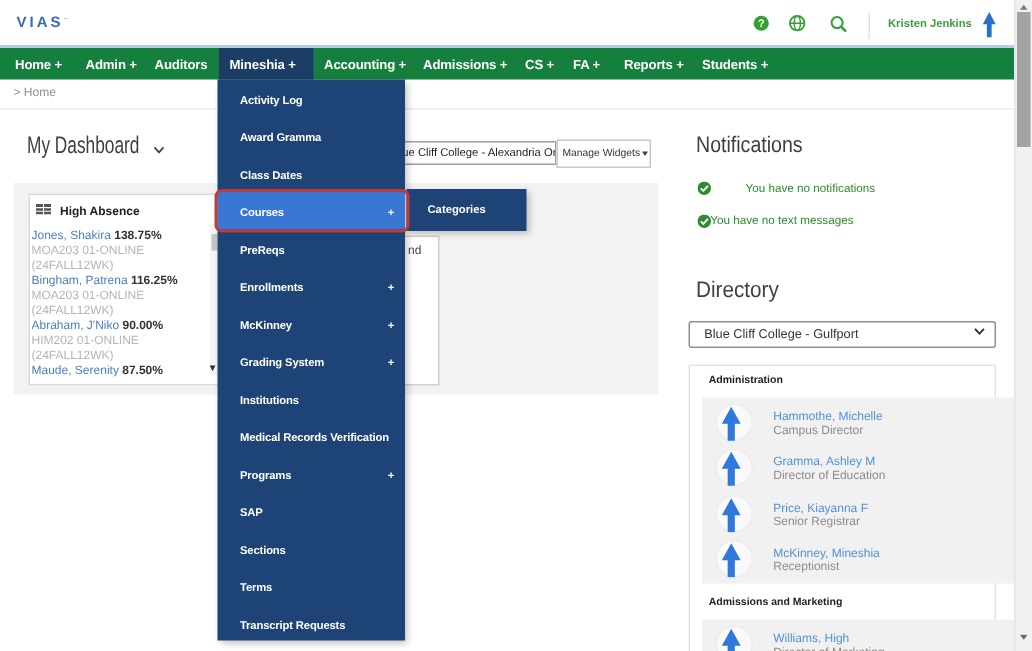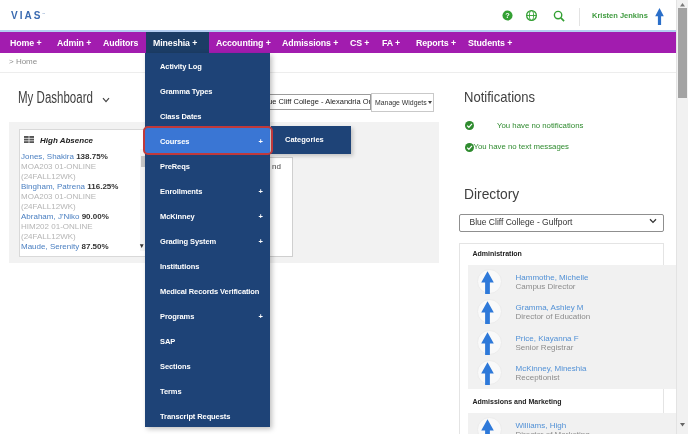--- a/index.html
+++ b/index.html
@@ -4,35 +4,35 @@
 <style>
 * { margin:0; padding:0; box-sizing:border-box; }
 html,body { width:688px; height:434px; overflow:hidden; }
 body { font-family:"Liberation Sans", sans-serif; background:#fff; position:relative; }
 .abs { position:absolute; }
 
 #logo { left:11px; top:10px; font-size:10px; font-weight:bold; color:#3a6ab0; letter-spacing:2px; }
 #logo sup { font-size:3px; letter-spacing:0; color:#8aa6cc; vertical-align:4px; }
 
 #navline { left:0; top:30px; width:676px; height:2px; background:#b3cdf1; }
-#nav { left:0; top:32px; width:676px; height:21px; background:#a21caf;padding-left:26px; }
+#nav { left:0; top:32px; width:676px; height:21px; background:#15803d;padding-left:26px; }
 .navitem { position:absolute; top:5.5px; font-size:8.8px; font-weight:bold; letter-spacing:-0.1px; color:#fff; white-space:nowrap; }
 #acad-bg { left:146px; top:0; width:63px; height:21px; background:#1c3d66; }
 
 #crumb { left:9px; top:57px; font-size:8px; color:#8e8e8e; }
 #dash-h { left:18px; top:89px; font-size:16px; color:#3f3f3f; transform:scaleX(0.72); transform-origin:0 0; white-space:nowrap; }
 
 
 #sel1 { left:257.5px; top:94px; width:113.5px; height:16px; background:#fff; border:1px solid #9c9c9c; font-size:7.5px; color:#222; line-height:14px; padding-left:3px; overflow:hidden; white-space:nowrap; }
 #mw { left:371px; top:93px; width:63px; height:19px; background:#fff; border:1px solid #c9c9c9; font-size:6.9px; color:#333; line-height:17px; padding-left:3px; white-space:nowrap; }
 #mw-car { left:428px; top:100.5px; width:0; height:0; border-left:2.8px solid transparent; border-right:2.8px solid transparent; border-top:3.2px solid #444; }
 
 #panel { left:9px; top:122px; width:430px; height:141px; background:#f2f2f2; }
 #card { left:19px; top:129px; width:128px; height:128px; background:#fff; border:1px solid #d9d9d9; overflow:hidden; }
-#card-h { position:absolute; left:20px; top:5.5px; font-size:8px; font-weight:bold; color:#222;font-style:italic; }
+#card-h { position:absolute; left:20px; top:5.5px; font-size:8px; font-weight:bold; color:#222; }
 .hlist { position:absolute; left:1px; top:22px; width:116px; font-size:8px; line-height:10px; white-space:nowrap; height:99px; overflow:hidden; }
 .hlist .nm { color:#4a7fc1; }
 .hlist .pc { color:#333; font-weight:bold; }
 .hlist .gy { color:#b5b5b5; }
 #msb-track { left:120px; top:19px; width:6px; height:102px; background:#f5f5f5; position:absolute;}
 #msb-thumb { left:120.5px; top:25.5px; width:4px; height:11px; background:#c6c6c6; position:absolute; }
 #msb-down { left:118.5px; top:111.5px; font-size:6.5px; color:#333; position:absolute; }
 
 #menu { left:145px; top:53px; width:125px; height:373.5px; background:#1e4377; box-shadow:2px 2px 5px rgba(0,0,0,.25); z-index:10; }
 .mi { position:absolute; left:15px; font-size:7.5px; font-weight:bold; letter-spacing:-0.1px; color:#fff; white-space:nowrap; }
@@ -131,21 +131,21 @@
     <div><span class="nm">Maude, Serenity</span> <span class="pc">87.50%</span></div>
   </div>
   <div id="msb-track"></div>
   <div id="msb-thumb"></div>
   <div id="msb-down">▼</div>
 </div>
 
 <div class="abs" id="menu">
   <div id="courses-row"></div>
   <span class="mi" style="top:8.6px;">Activity Log</span>
-  <span class="mi" style="top:33.6px;">Gramma Types</span>
+  <span class="mi" style="top:33.6px;">Award Gramma</span>
   <span class="mi" style="top:58.6px;">Class Dates</span>
   <span class="mi" style="top:83.6px;text-align:center;">Courses</span>
     <span class="plus" style="top:83.6px;">+</span>
   <span class="mi" style="top:108.6px;">PreReqs</span>
   <span class="mi" style="top:133.6px;">Enrollments</span>
     <span class="plus" style="top:133.6px;">+</span>
   <span class="mi" style="top:158.6px;">McKinney</span>
     <span class="plus" style="top:158.6px;">+</span>
   <span class="mi" style="top:183.6px;">Grading System</span>
     <span class="plus" style="top:183.6px;">+</span>

